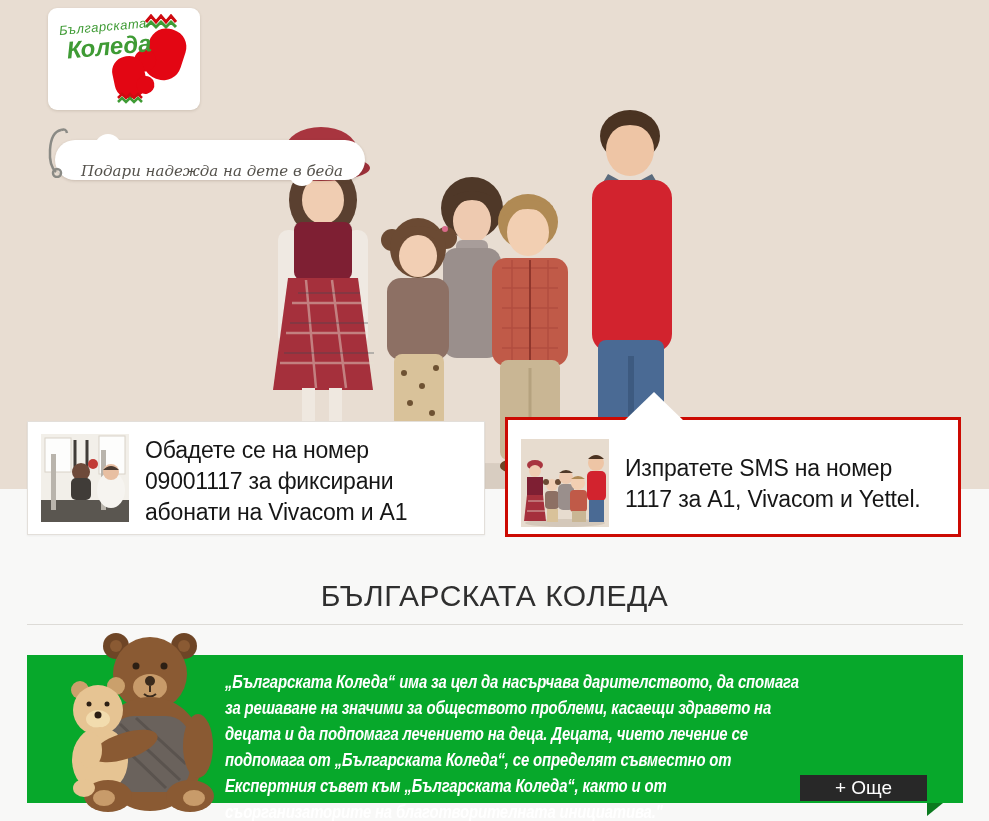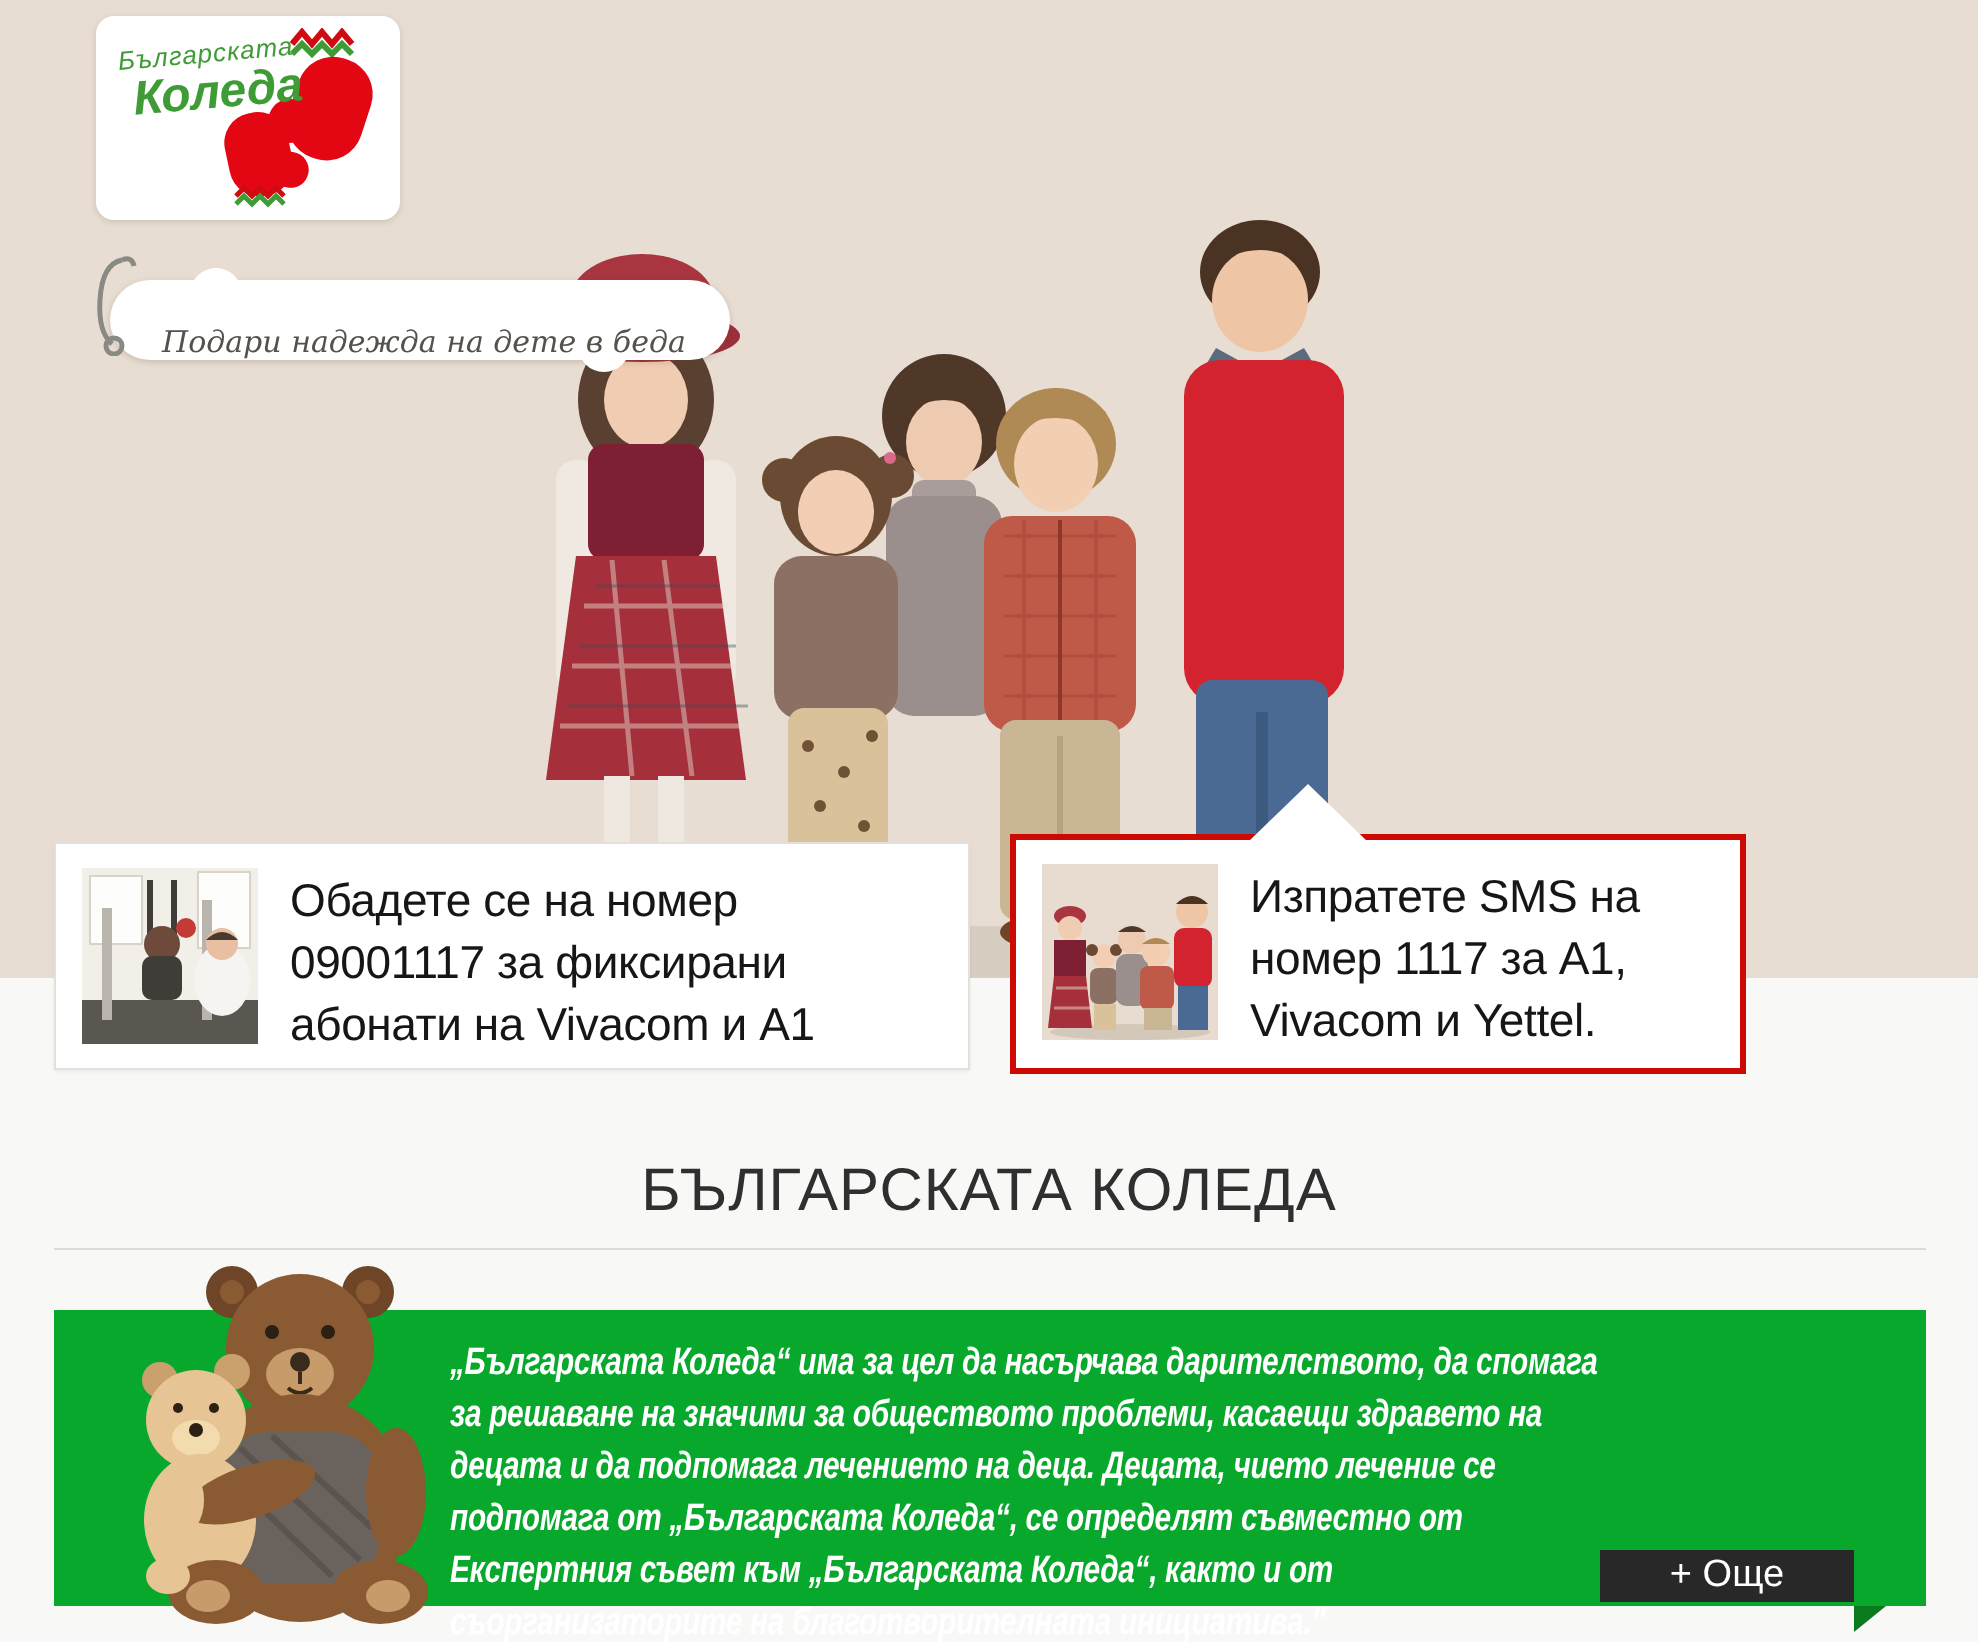--- a/index.html
+++ b/index.html
@@ -27,21 +27,21 @@
             background:#fff; border-radius:50%; top:-6px; left:40px; }
   .ribbon:after { left:auto; right:50px; top:auto; bottom:-6px; }
   .ribbon .tagline { position:relative; z-index:1; font-style:italic; font-size:15px;
             color:#55524c; white-space:nowrap; font-family:"DejaVu Serif",serif; }
   .pin-svg { position:absolute; left:-10px; top:-14px; }
 
   
   .cta-box { position:absolute; background:#ffffff; display:flex; align-items:flex-start; cursor:pointer; }
   .cta-box.left  { left:27px;  top:421px; width:458px; height:114px;
                    border:1px solid #e3dfda; box-shadow:0 1px 2px rgba(0,0,0,.05); }
-  .cta-box.right { left:505px; top:417px; width:368px; height:120px; border:3px solid #cc0a03; }
+  .cta-box.right { left:505px; top:417px; width:456px; height:120px; border:3px solid #cc0a03;align-items:center; }
   .cta-thumb { flex:0 0 88px; width:88px; height:88px; margin:12px 0 0 13px; }
   .cta-text { margin:13px 14px 0 16px; font-size:23px; line-height:31px; color:#161616;
               letter-spacing:-.2px; }
   .pointer { position:absolute; left:624px; top:392px; width:0; height:0; z-index:5;
              border-left:30px solid transparent; border-right:30px solid transparent;
              border-bottom:29px solid #ffffff; }
 
   
   .section-title { position:absolute; left:0; right:0; top:561px; text-align:center;
                    font-size:30px; font-weight:400; color:#2f2f2f; letter-spacing:.5px;margin-top:18px; }

